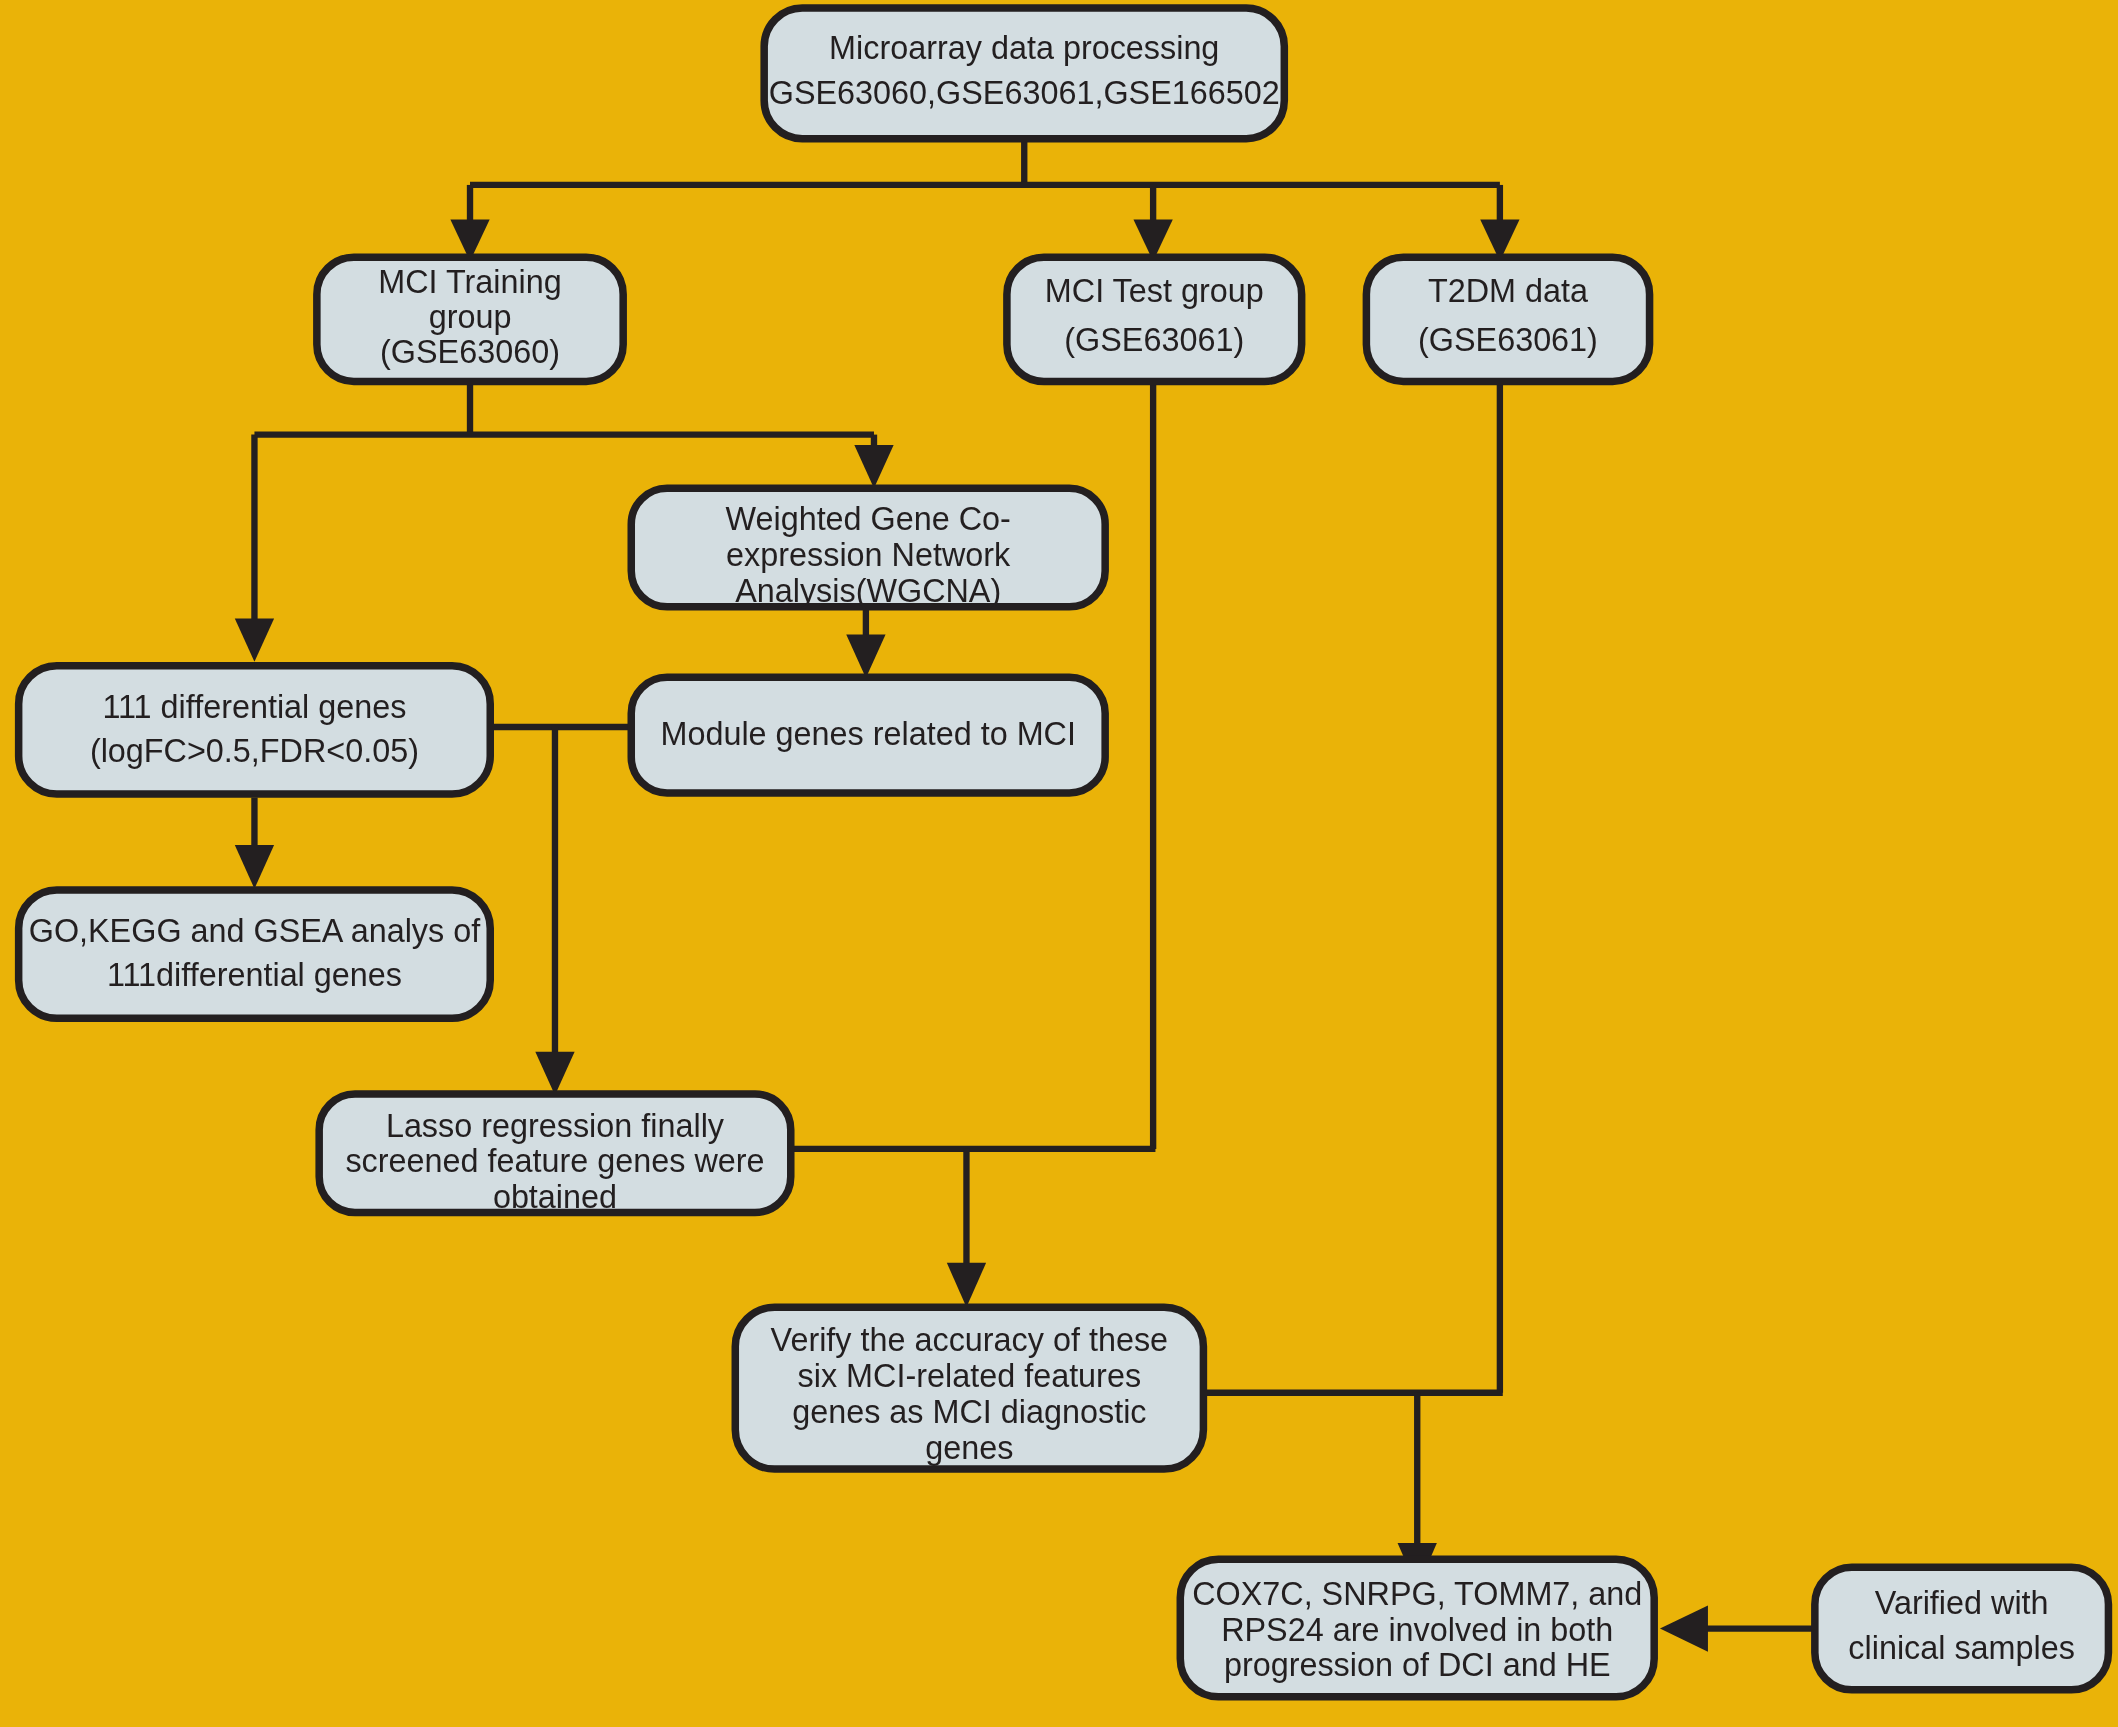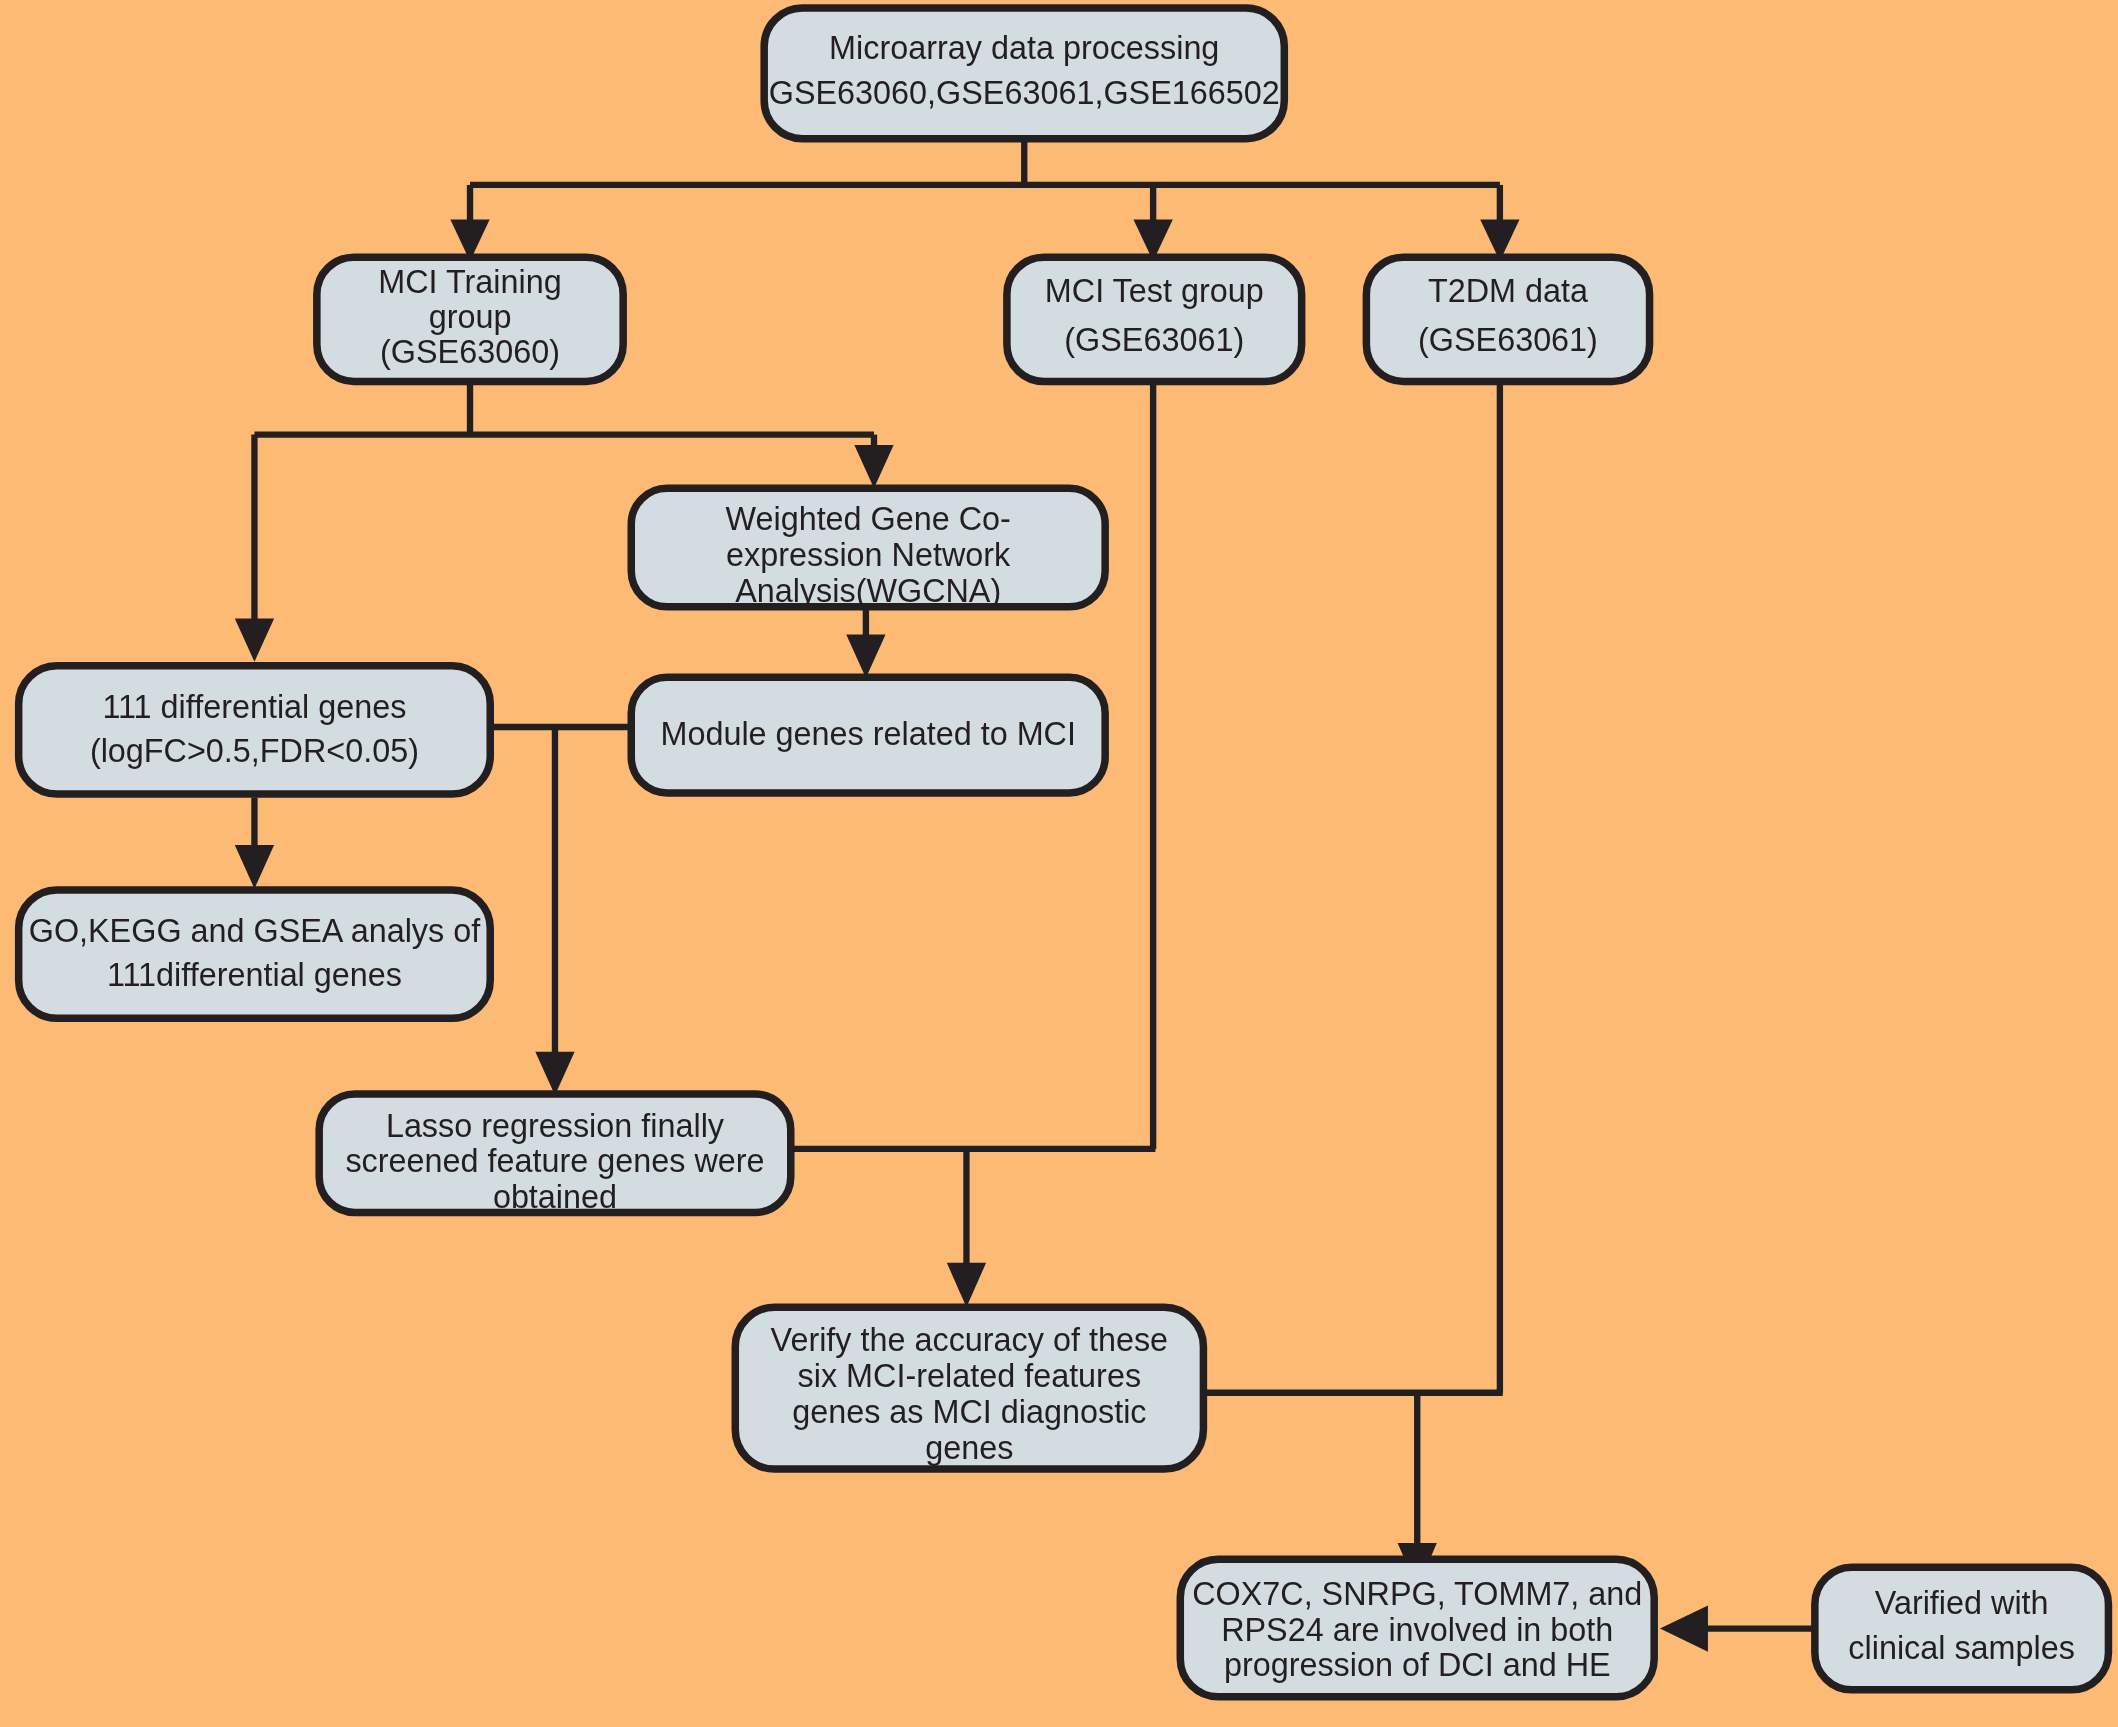--- a/index.html
+++ b/index.html
@@ -8,21 +8,21 @@
     padding: 0;
     background: #ffffff;
   }
   body {
     font-family: "Liberation Sans", sans-serif;
   }
   #flow-root {
     position: relative;
     width: 2119px;
     height: 1728px;
-    background: #fdba74;
+    background: #eab308;
     overflow: hidden;
   }
   svg#flow-svg {
     display: block;
     width: 2119px;
     height: 1728px;
   }
   .node-box {
     fill: #d3dde1;
     stroke: #231f20;

